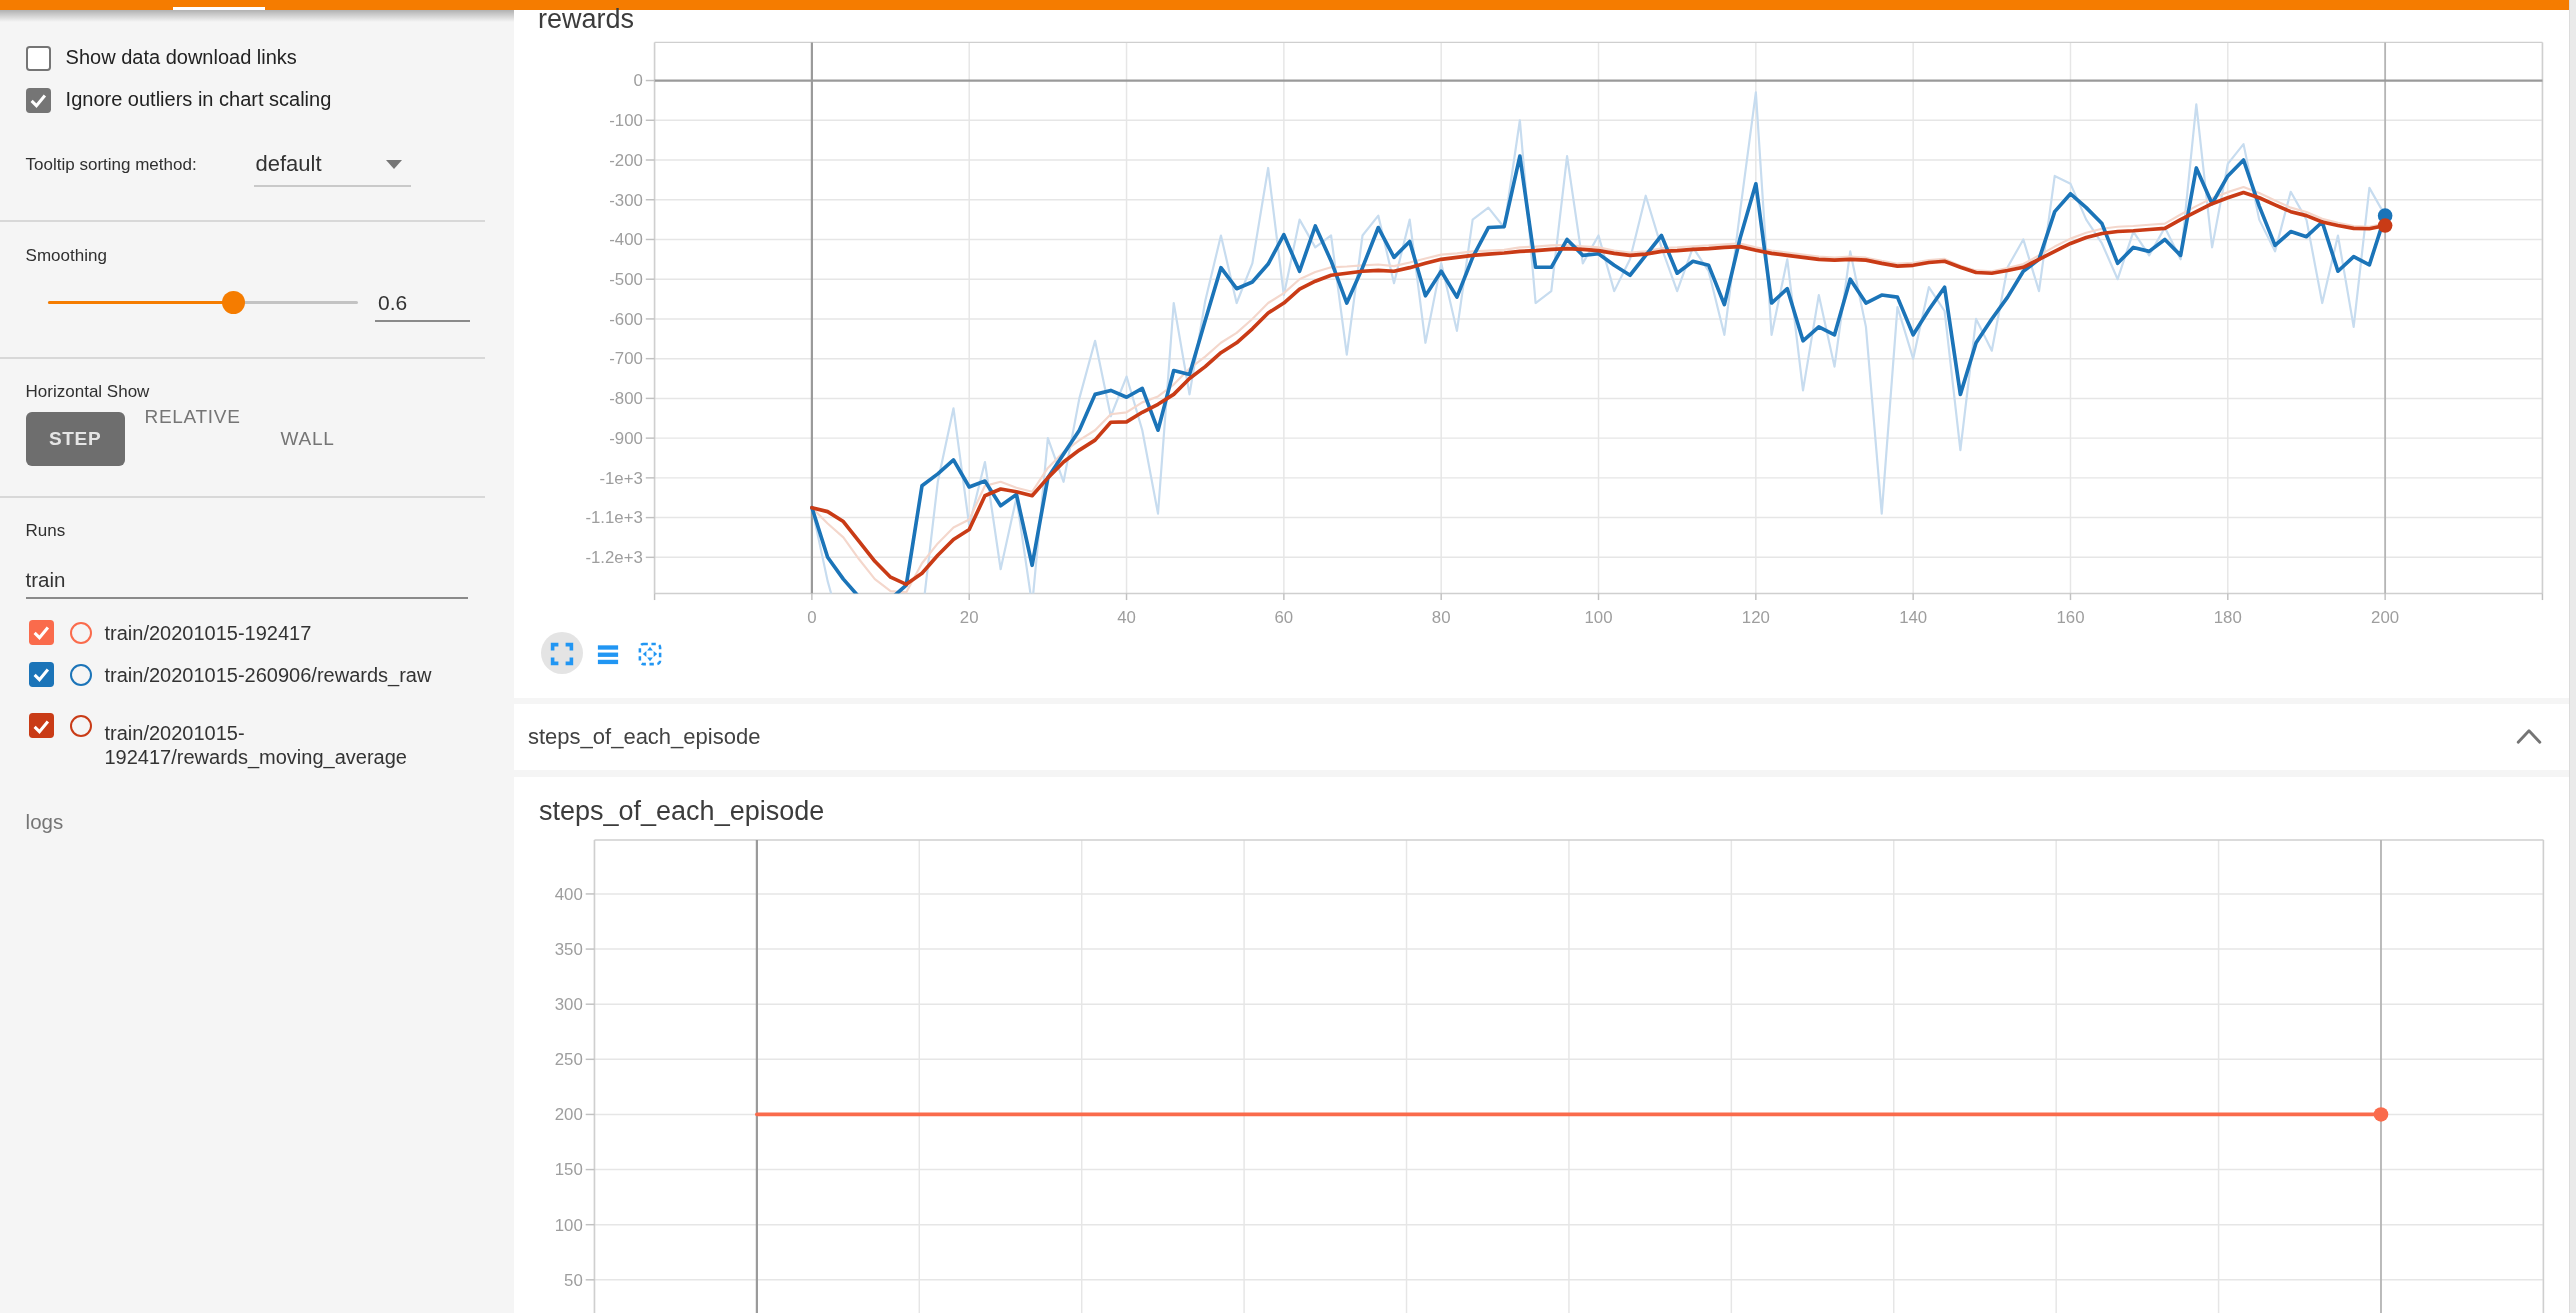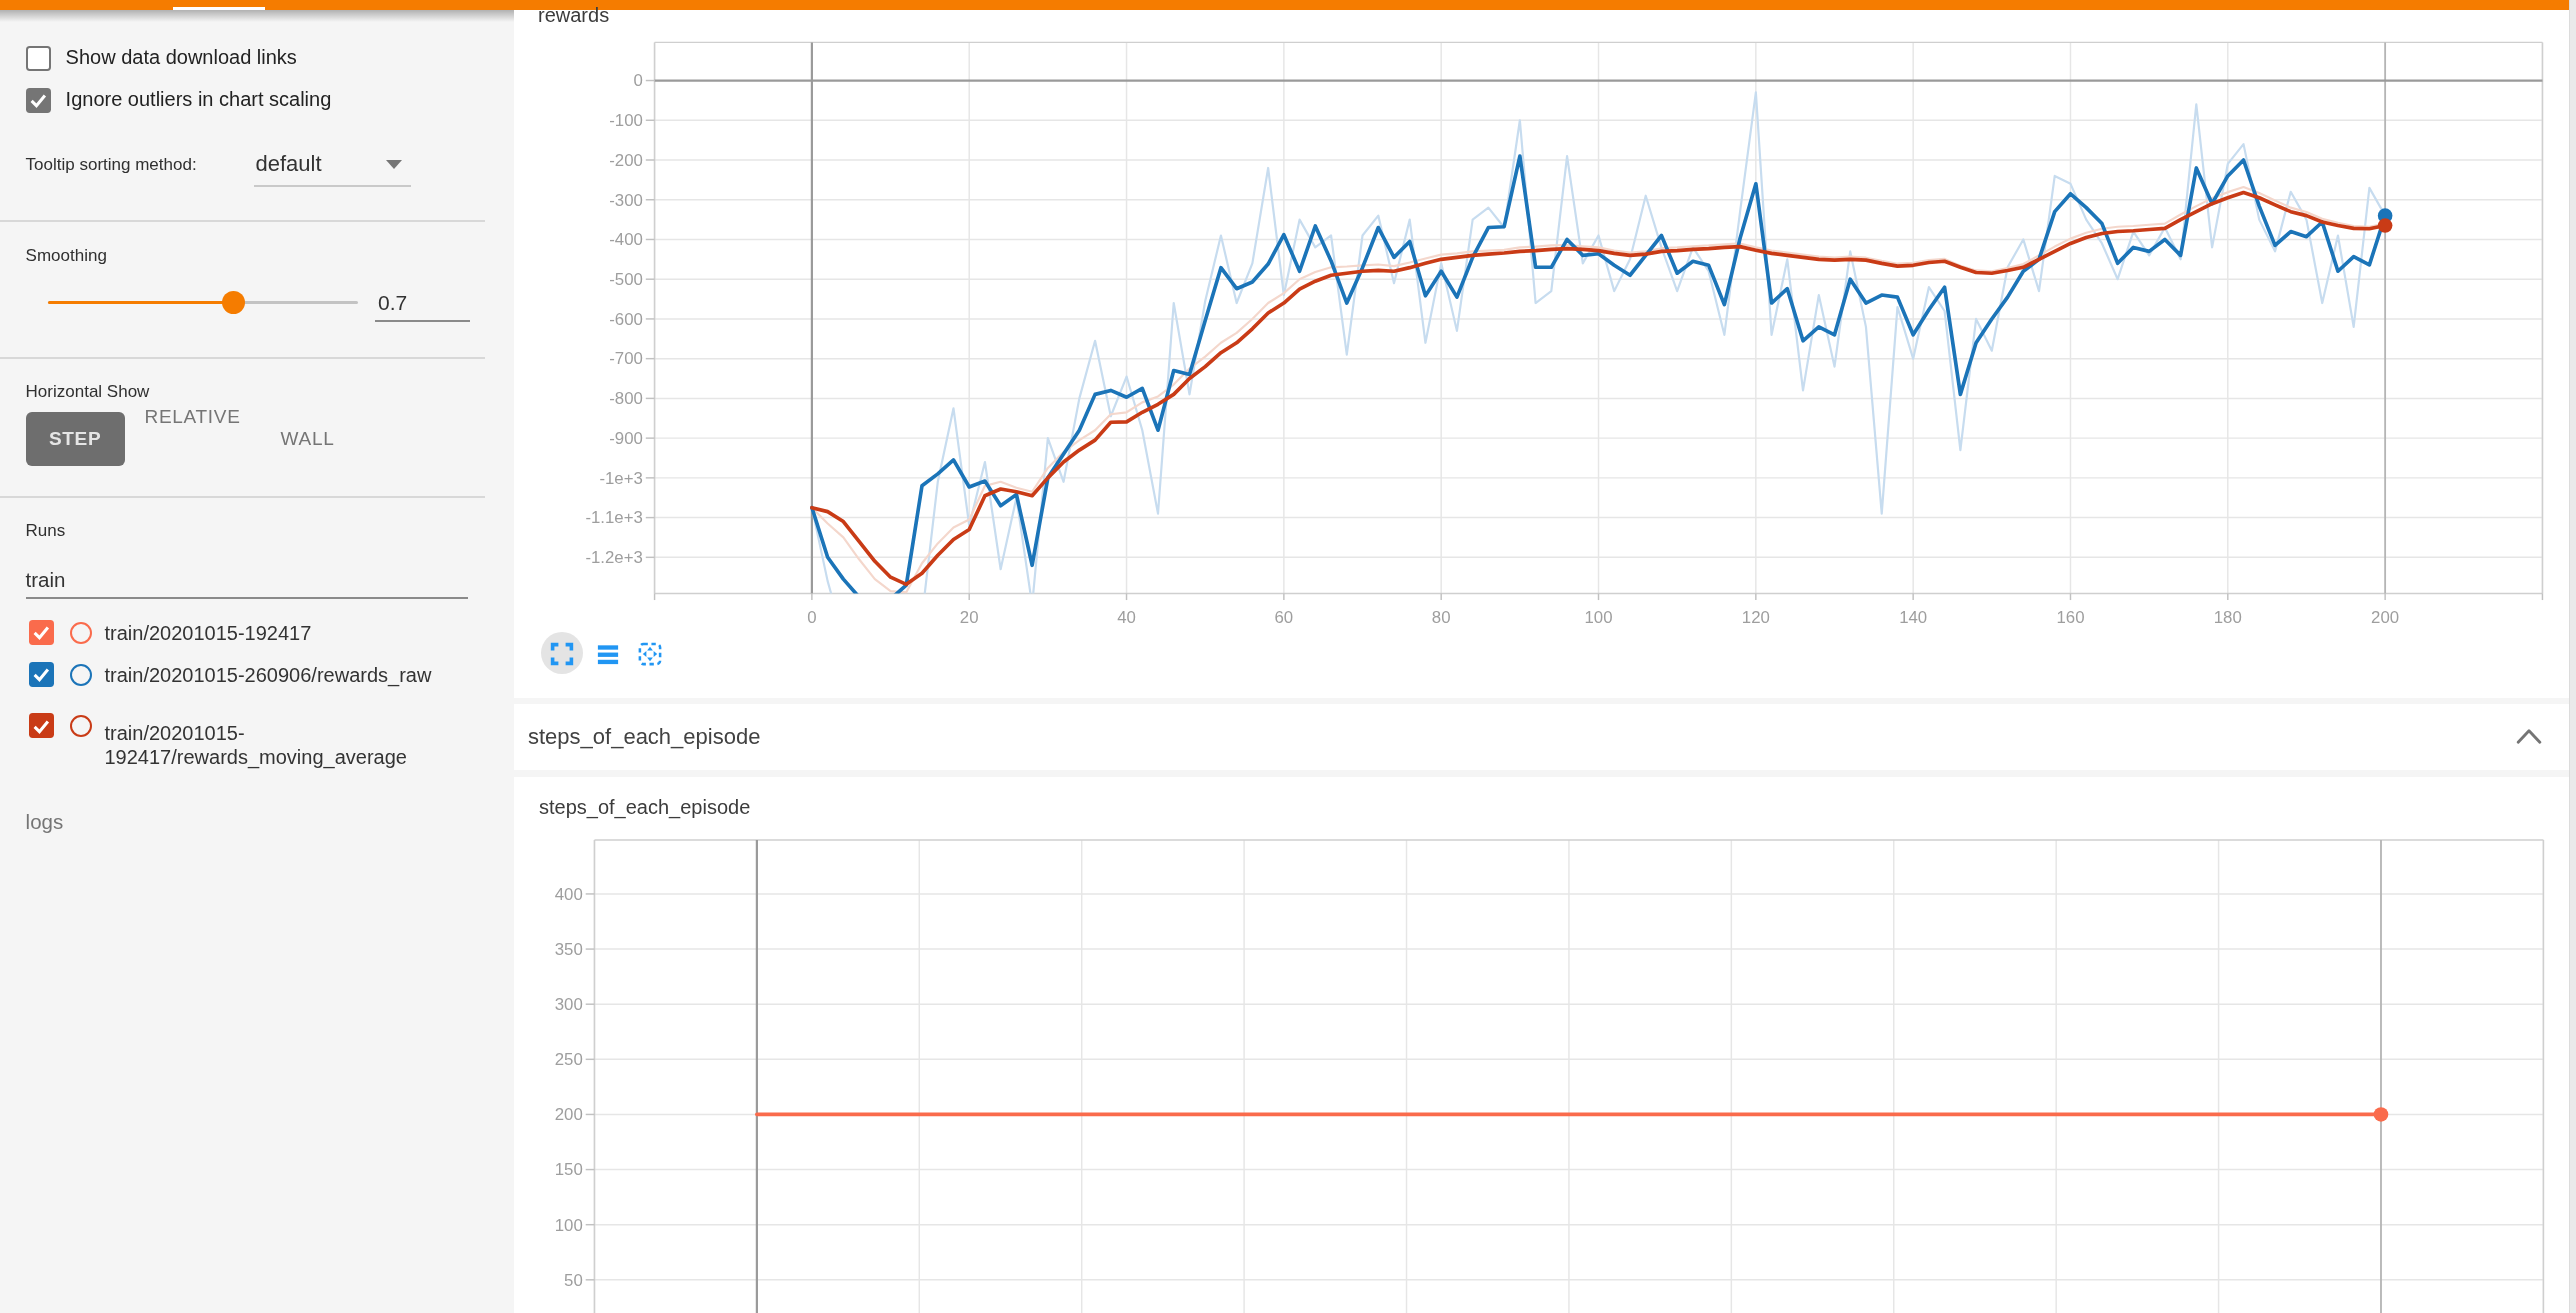--- a/index.html
+++ b/index.html
@@ -25,21 +25,21 @@
   .underline-dark{height:1.5px;background:#8a8a8a;}
   .axis-btn{height:54px;display:flex;align-items:center;justify-content:center;font-size:19px;letter-spacing:0.7px;color:#757575;border-radius:5.9px;cursor:pointer;}
   .axis-btn.selected{background:#6e6e6e;color:#e5e5e5;font-weight:bold;}
   .run-box{width:25px;height:25px;border-radius:3.7px;}
   .run-box svg{display:block;margin:2.2px auto 0;}
   .run-radio{width:22px;height:22px;border-radius:50%;box-sizing:border-box;border:2.9px solid #888;background:transparent;}
   .run-label{color:#333;font-size:20px;line-height:24px;width:369px;overflow-wrap:anywhere;}
   #toggle-all{background:#dedede;border-radius:2.9px;display:flex;align-items:center;justify-content:center;color:#8f8f8f;font-size:20px;letter-spacing:0.7px;cursor:pointer;}
   
   .card{background:#ffffff;}
-  .chart-title{color:#3c3c3c;font-size:20px;}
+  .chart-title{color:#3c3c3c;font-size:27px;}
   #section-header{background:#ffffff;}
   #section-title{color:#424242;font-size:22px;}
   .icon-circle{width:42px;height:42px;border-radius:50%;background:#e4e4e4;}
   svg text{font-family:"Liberation Sans",sans-serif;}
   #scroll-strip{background:#eaeaea;border-left:1.5px solid #dcdcdc;}
 </style>
 </head>
 <body>
 
 <div id="app">
@@ -74,21 +74,21 @@
     </div>
 
     <div class="divider abs" style="top:210px;"></div>
 
     <div class="side-label abs" style="left:25.6px;top:236px;">Smoothing</div>
     <div class="abs" style="left:48px;top:281px;width:310px;height:23.4px;">
       <div class="slider-track abs" style="left:0;top:9.5px;width:310px;"></div>
       <div class="slider-active abs" id="slider-active" style="left:0;top:9.5px;width:186px;"></div>
       <div class="slider-knob abs" id="slider-knob" style="left:174px;top:-0.7px;"></div>
     </div>
-    <div class="abs" style="left:378px;top:281px;font-size:21px;color:#333;">0.7</div>
+    <div class="abs" style="left:378px;top:281px;font-size:21px;color:#333;">0.6</div>
     <div class="underline-dark abs" style="left:375px;top:310px;width:95px;"></div>
 
     <div class="divider abs" style="top:347px;"></div>
 
     <div class="side-label abs" style="left:25.6px;top:372px;">Horizontal Show</div>
     <div class="axis-btn abs selected" style="left:25.6px;top:402px;width:99px;">STEP</div>
     <div class="axis-btn abs" style="left:143px;top:380px;width:99px;">RELATIVE</div>
     <div class="axis-btn abs" style="left:262px;top:402px;width:91px;">WALL</div>
 
     <div class="divider abs" style="top:486px;"></div>

